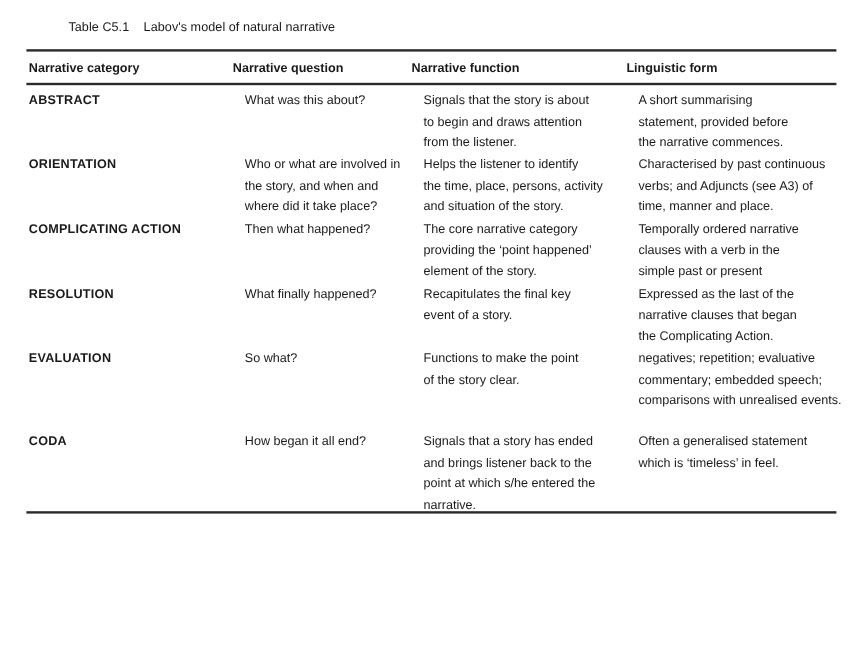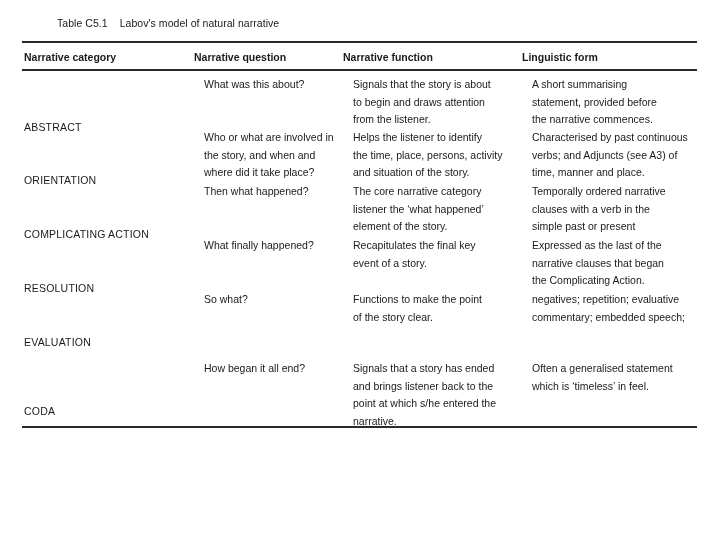--- a/index.html
+++ b/index.html
@@ -48,24 +48,23 @@
     .c3 { left: 343px; width: 175px; }
     .c4 { left: 522px; width: 190px; }
     .row {
       position: absolute;
       left: 0;
       width: 720px;
       font-size: 10.5px;
       line-height: 17.5px;
     }
     .row .c1 {
-      font-weight: normal;
+      font-weight: bold;
       font-size: 10.5px;
       letter-spacing: 0.2px;
-      margin-top: 43px;
     }
     .line { display: block; white-space: nowrap; margin-left: 10px; }
   </style>
 </head>
 <body>
 
 <div class="caption">
   <span class="num">Table C5.1</span>
   <span>Labov's model of natural narrative</span>
 </div>
@@ -117,21 +116,21 @@
   </div>
 </div>
 
 <div class="row" style="top:183px;">
   <div class="col c1">COMPLICATING ACTION</div>
   <div class="col c2">
     <span class="line">Then what happened?</span>
   </div>
   <div class="col c3">
     <span class="line">The core narrative category</span>
-    <span class="line">listener the ‘what happened’</span>
+    <span class="line">providing the ‘point happened’</span>
     <span class="line">element of the story.</span>
   </div>
   <div class="col c4">
     <span class="line">Temporally ordered narrative</span>
     <span class="line">clauses with a verb in the</span>
     <span class="line">simple past or present</span>
   </div>
 </div>
 
 <div class="row" style="top:237px;">
@@ -155,20 +154,21 @@
   <div class="col c2">
     <span class="line">So what?</span>
   </div>
   <div class="col c3">
     <span class="line">Functions to make the point</span>
     <span class="line">of the story clear.</span>
   </div>
   <div class="col c4">
     <span class="line">negatives; repetition; evaluative</span>
     <span class="line">commentary; embedded speech;</span>
+    <span class="line">comparisons with unrealised events.</span>
   </div>
 </div>
 
 <div class="row" style="top:360px;">
   <div class="col c1">CODA</div>
   <div class="col c2">
     <span class="line">How began it all end?</span>
   </div>
   <div class="col c3">
     <span class="line">Signals that a story has ended</span>

